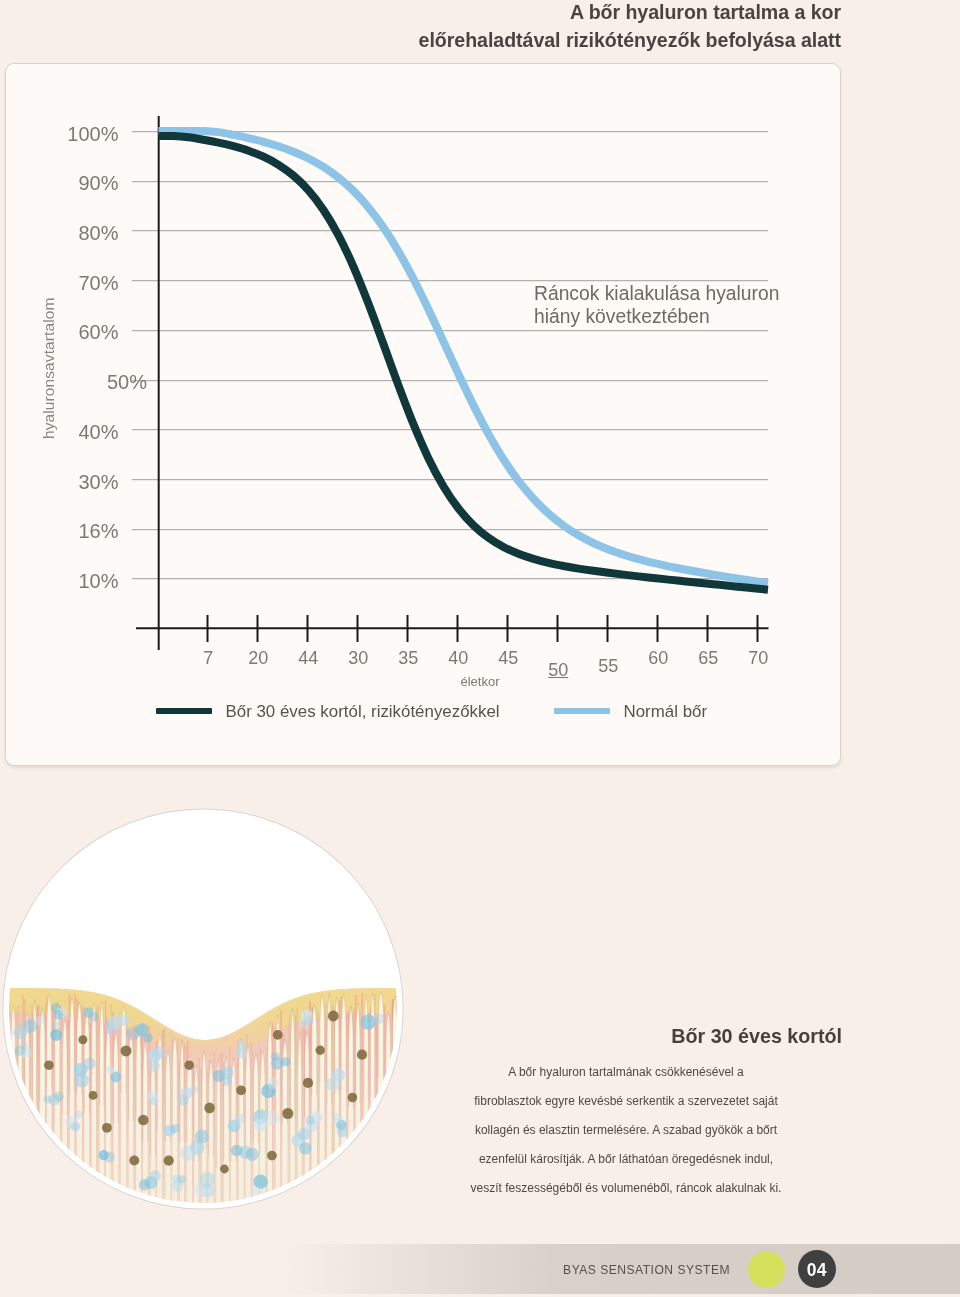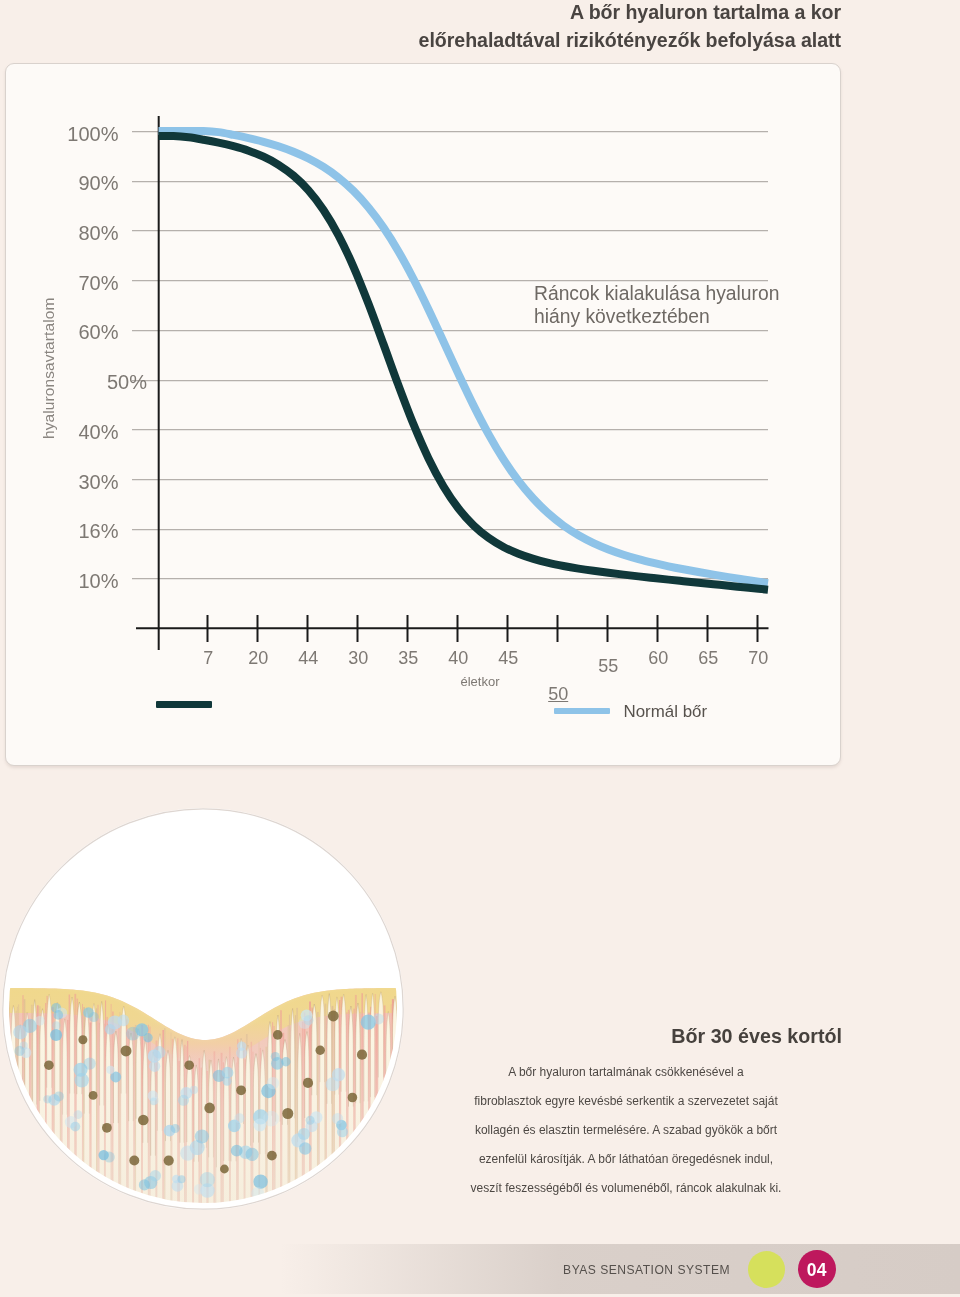--- a/index.html
+++ b/index.html
@@ -124,38 +124,39 @@
       <span style="top: 581.08px; right: 841.5px;">10%</span>
     </div>
   <div id="xlabels">
       <span style="left: 208.2px; top: 647.5px;">7</span>
       <span style="left: 258.2px; top: 647.5px;">20</span>
       <span style="left: 308.2px; top: 647.5px;">44</span>
       <span style="left: 358.2px; top: 647.5px;">30</span>
       <span style="left: 408.2px; top: 647.5px;">35</span>
       <span style="left: 458.2px; top: 647.5px;">40</span>
       <span style="left: 508.2px; top: 647.5px;">45</span>
-      <span style="left: 558.2px; top: 684px; text-decoration: underline;">50</span>
+      <span style="left: 558.2px; top: 660px; text-decoration: underline;">50</span>
       <span style="left: 608.2px; top: 647.5px; margin-top: 8px;">55</span>
       <span style="left: 658.2px; top: 647.5px;">60</span>
       <span style="left: 708.2px; top: 647.5px;">65</span>
       <span style="left: 758.2px; top: 647.5px;">70</span>
     </div>
 
   <div class="axis-title-y">hyaluronsavtartalom</div>
   <div class="axis-title-x">életkor</div>
 
   <div class="annot">
     <span>Ráncok kialakulása hyaluron</span>
     <span>hiány következtében</span>
   </div>
 
   <div class="legend">
     <div class="leg-item">
       <span class="swatch sw-dark"></span>
+      <span class="leg-text">Bőr 30 éves kortól, rizikótényezőkkel</span>
     </div>
     <div class="leg-item leg-item-2">
       <span class="swatch sw-blue"></span>
       <span class="leg-text">Normál bőr</span>
     </div>
   </div>
 
   <svg class="illus" width="402" height="402" viewBox="0 0 402 402" xmlns="http://www.w3.org/2000/svg">
       <defs>
         <clipPath id="circClip">
@@ -559,17 +560,17 @@
         <span>fibroblasztok egyre kevésbé serkentik a szervezetet saját</span>
         <span>kollagén és elasztin termelésére. A szabad gyökök a bőrt</span>
         <span>ezenfelül károsítják. A bőr láthatóan öregedésnek indul,</span>
         <span>veszít feszességéből és volumenéből, ráncok alakulnak ki.</span>
       </p>
   </div>
 
   <div class="footbar"></div>
   <div class="brand">BYAS SENSATION SYSTEM</div>
   <div class="dot-yellow" style="background: rgb(214, 224, 92);"></div>
-  <div class="dot-green" style="background: #be185d;">
+  <div class="dot-green" style="background: #404040;">
     <span>04</span>
   </div>
 
 </div>
 
 </body></html>

